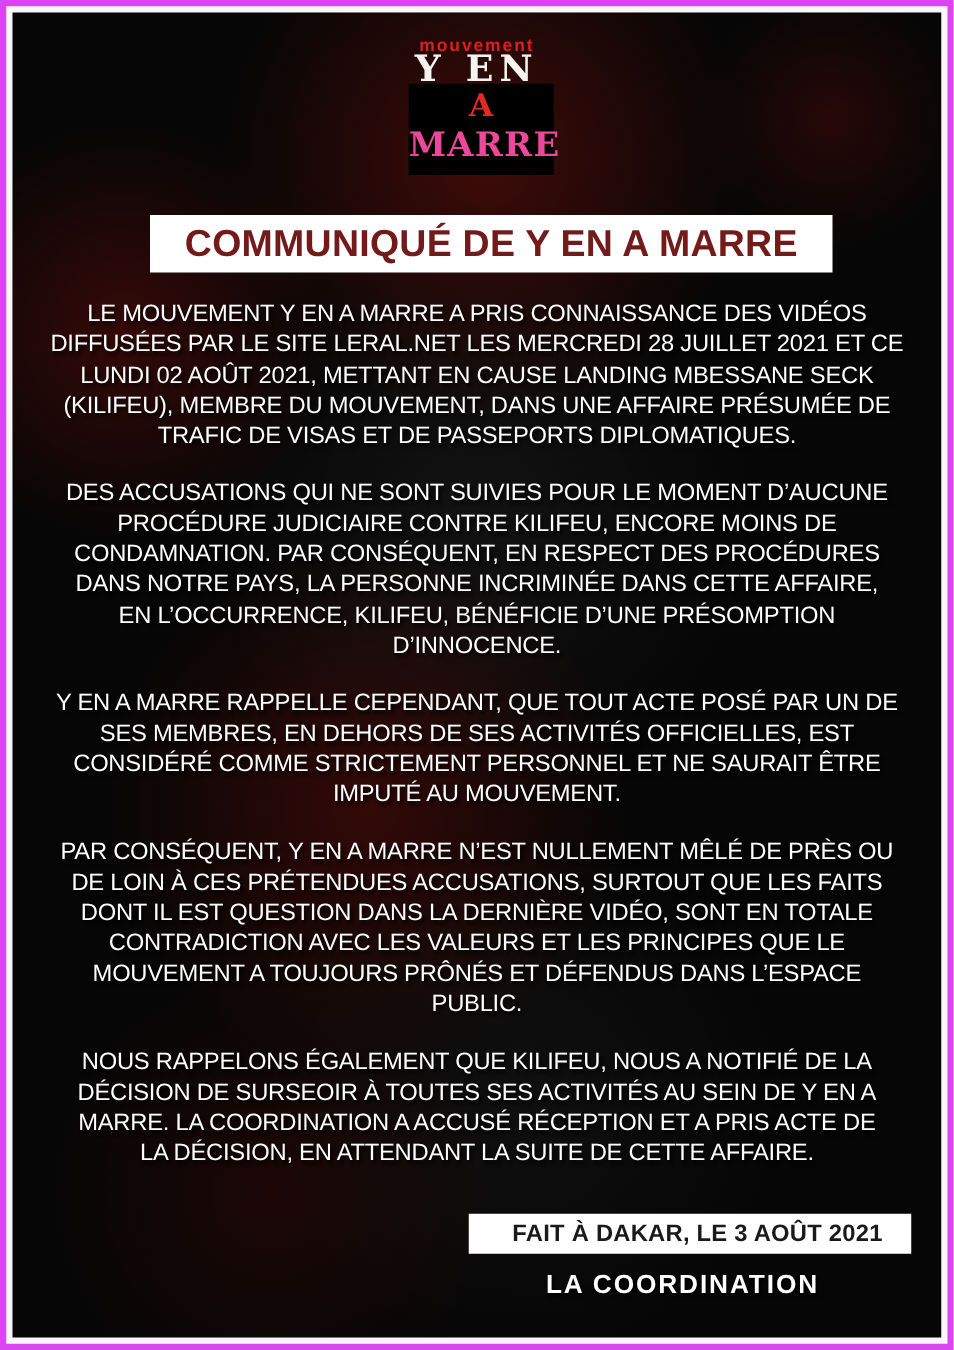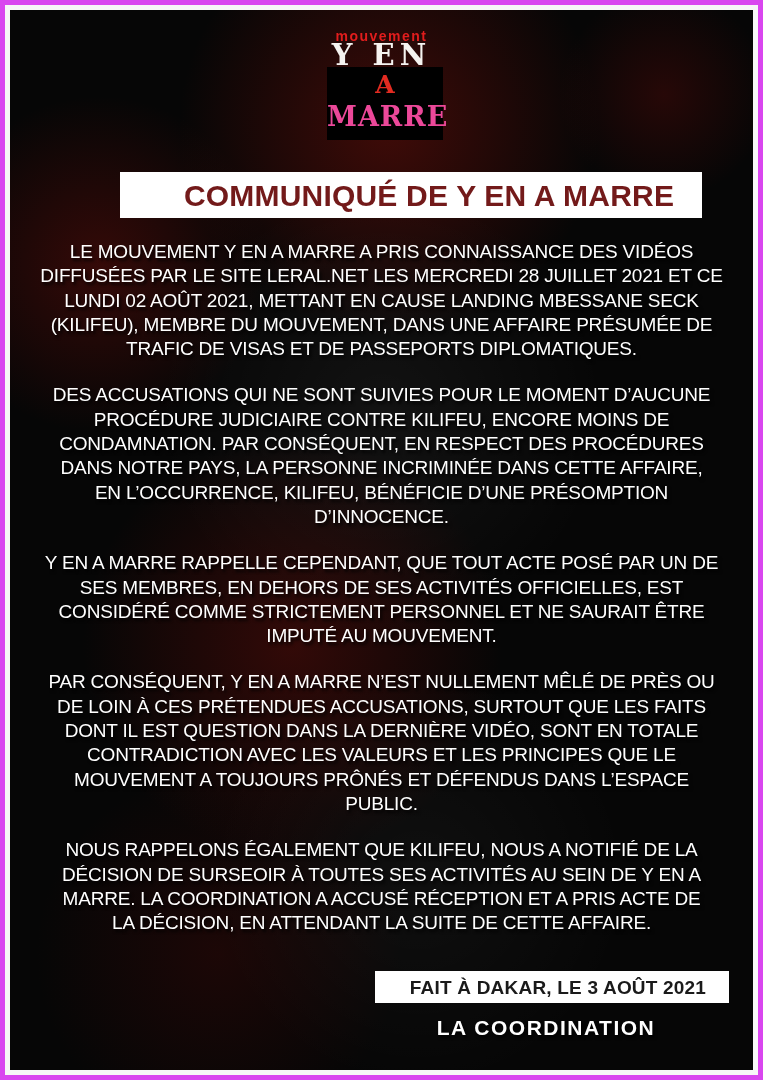--- a/index.html
+++ b/index.html
@@ -47,21 +47,20 @@
     color:#ec4899;
     font-family:"DejaVu Serif","Liberation Serif",serif;
     font-size:27px; font-weight:bold; line-height:34px; letter-spacing:1px;
   }
   
   .banner {
     position:absolute; left:110px; top:162px; width:546px; height:46px;
     background:#ffffff; text-align:center; line-height:47px;
     font-size:30px; font-weight:bold; letter-spacing:0.2px;
     color:#731a1a;
-    padding-left:36px;
   }
   
   .body-text {
     position:absolute; left:25px; right:25px; top:230px;
     color:#ffffff; text-align:center;
     font-weight:normal; font-size:19px;
   }
   .para { margin:0 0 22px 0; }
   .line {
     white-space:nowrap; line-height:24.3px; letter-spacing:-0.2px;

